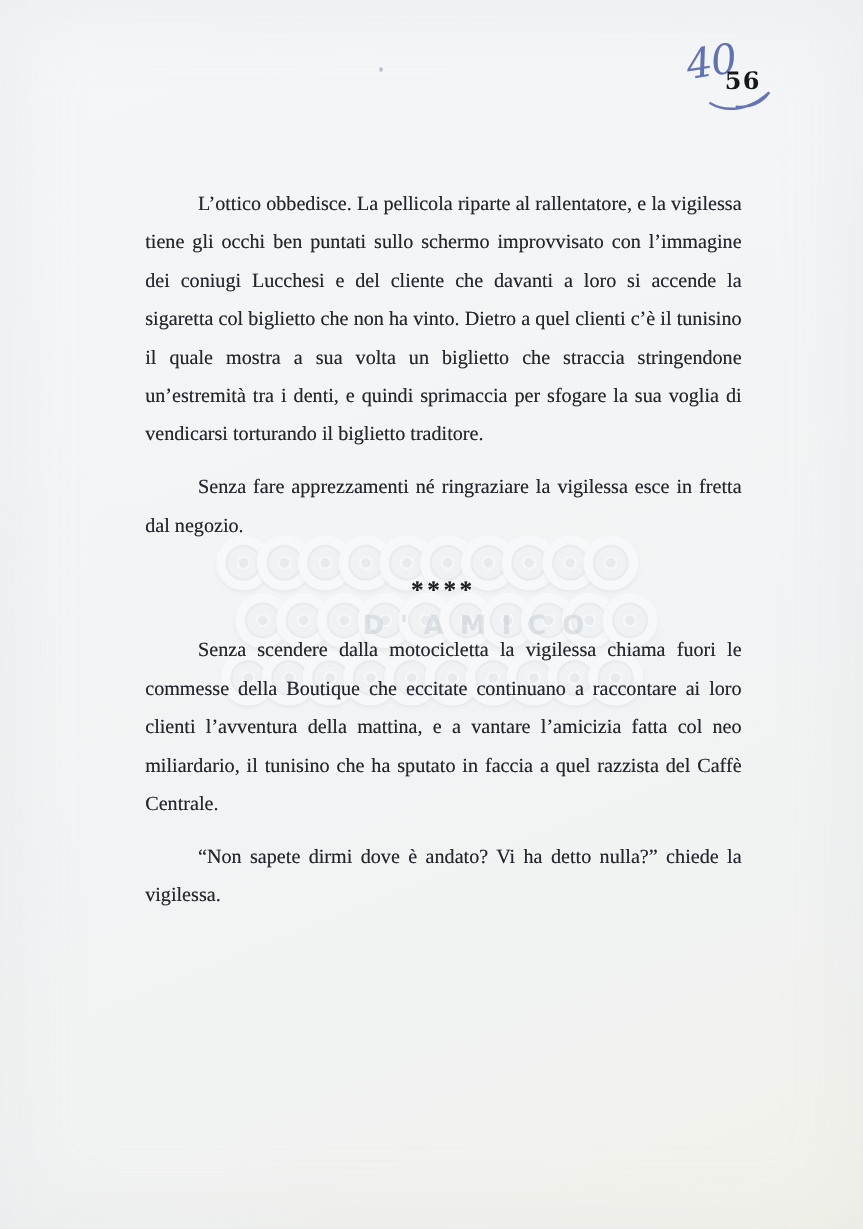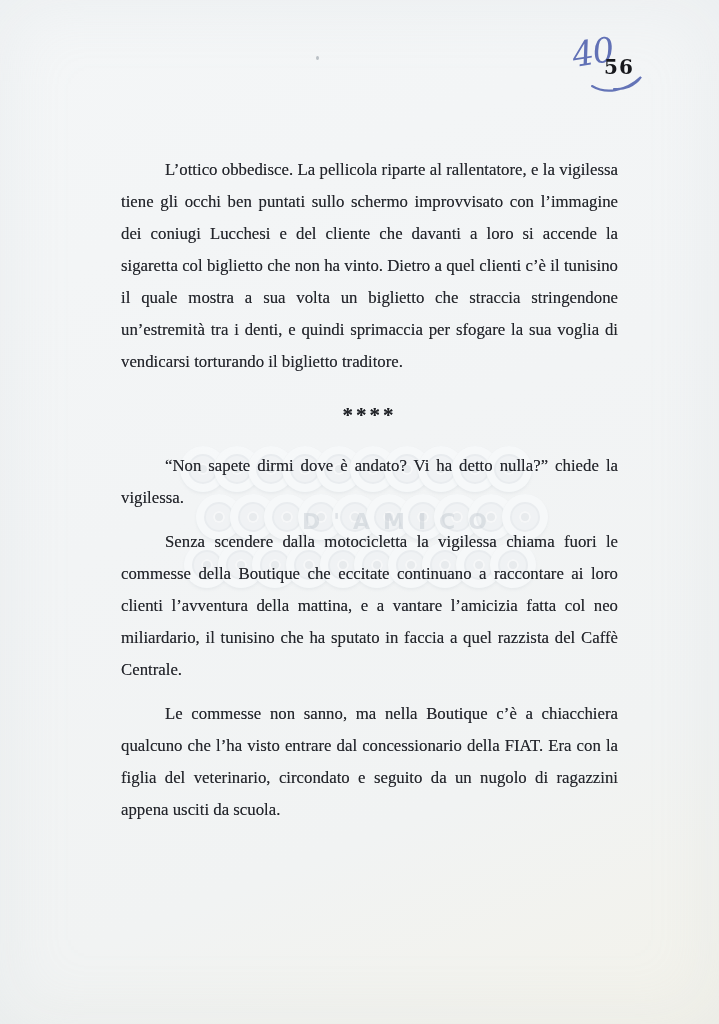--- a/index.html
+++ b/index.html
@@ -121,22 +121,22 @@
         <span class="ring"></span>
         <span class="ring"></span>
         <span class="ring"></span>
       </div>
     <div class="wm-letters">D'AMICO</div>
   </div>
 
   <div class="text-block">
     <div id="sec1">
         <p class="para">L’ottico obbedisce. La pellicola riparte al rallentatore, e la vigilessa tiene gli occhi ben puntati sullo schermo improvvisato con l’immagine dei coniugi Lucchesi e del cliente che davanti a loro si accende la sigaretta col biglietto che non ha vinto. Dietro a quel clienti c’è il tunisino il quale mostra a sua volta un biglietto che straccia stringendone un’estremità tra i denti, e quindi sprimaccia per sfogare la sua voglia di vendicarsi torturando il biglietto traditore.</p>
+        <p class="para">Senza fare apprezzamenti né ringraziare la vigilessa esce in fretta dal negozio.</p>
       </div>
     <div class="separator">****</div>
     <div id="sec2">
+        <p class="para">Senza scendere dalla motocicletta la vigilessa chiama fuori le commesse della Boutique che eccitate continuano a raccontare ai loro clienti l’avventura della mattina, e a vantare l’amicizia fatta col neo miliardario, il tunisino che ha sputato in faccia a quel razzista del Caffè Centrale.</p>
         <p class="para">“Non sapete dirmi dove è andato? Vi ha detto nulla?” chiede la vigilessa.</p>
-        <p class="para">Senza scendere dalla motocicletta la vigilessa chiama fuori le commesse della Boutique che eccitate continuano a raccontare ai loro clienti l’avventura della mattina, e a vantare l’amicizia fatta col neo miliardario, il tunisino che ha sputato in faccia a quel razzista del Caffè Centrale.</p>
-        <p class="para">Le commesse non sanno, ma nella Boutique c’è a chiacchiera qualcuno che l’ha visto entrare dal concessionario della FIAT. Era con la figlia del veterinario, circondato e seguito da un nugolo di ragazzini appena usciti da scuola.</p>
       </div>
   </div>
 
 </div>
 
 </body></html>

